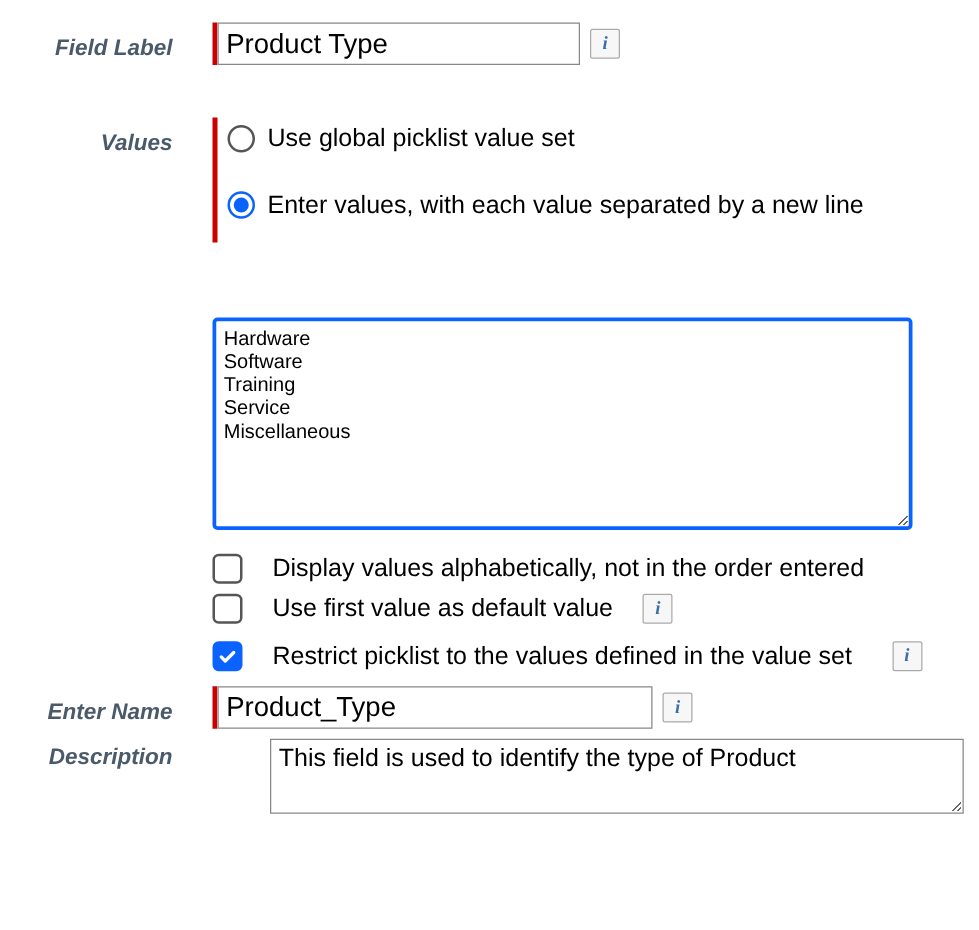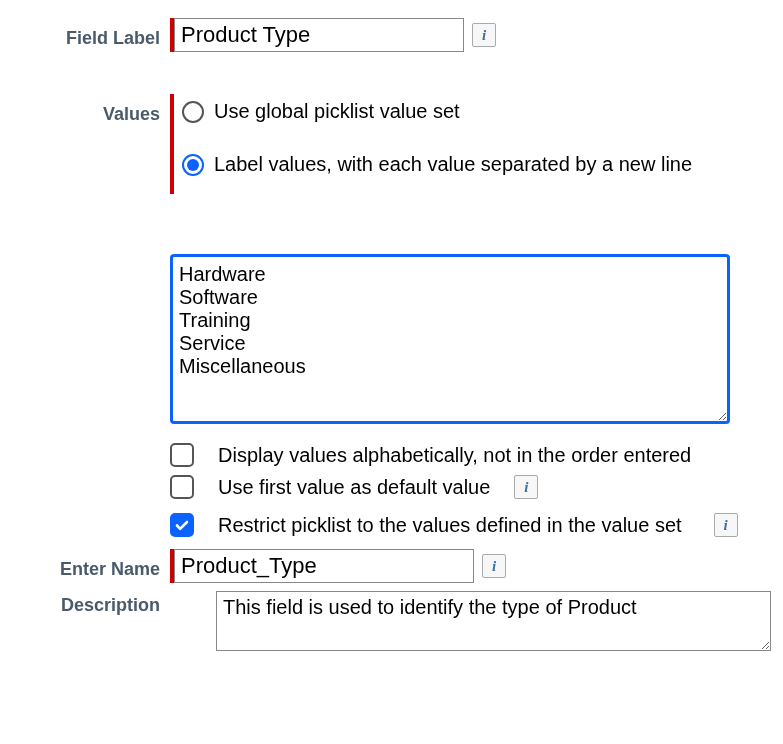--- a/index.html
+++ b/index.html
@@ -17,26 +17,27 @@
   }
   .row {
     display: flex;
     align-items: flex-start;
     margin-bottom: 8px;
   }
   .label-col {
     width: 150px;
     flex: 0 0 150px;
     text-align: right;
-    padding-right: 10px;
+    padding-right: 32px;
     padding-top: 10px;
     color: #4a5a6a;
     font-weight: 700;
     font-size: 18px;
     box-sizing: border-box;
+    font-style: italic;
   }
   .label-col.tight { padding-top: 4px; }
   .field-col {
     flex: 1 1 auto;
     min-width: 0;
   }
   .req-wrap {
     display: flex;
     align-items: stretch;
   }
@@ -48,21 +49,21 @@
   }
   .text-input {
     font-size: 22px;
     padding: 2px 6px;
     border: 1px solid #888;
     height: 34px;
     box-sizing: border-box;
     font-family: inherit;
   }
   .text-input.wide1 { width: 290px; }
-  .text-input.wide2 { width: 300px; }
+  .text-input.wide2 { width: 348px; }
   .info-btn {
     display: inline-flex;
     width: 24px;
     height: 24px;
     border: 1px solid #aaa;
     border-radius: 2px;
     align-items: center;
     justify-content: center;
     margin-left: 8px;
     background: #f7f7f7;
@@ -72,21 +73,21 @@
   .info-btn .i {
     font-family: Georgia, 'Times New Roman', serif;
     font-style: italic;
     font-weight: 700;
     color: #3a6fa6;
     font-size: 15px;
     line-height: 1;
   }
   .radio-row {
     display: flex;
-    align-items: flex-end;
+    align-items: flex-start;
     gap: 10px;
     padding: 6px 0 6px 8px;
   }
   .radio {
     width: 22px;
     height: 22px;
     border: 2px solid #555;
     border-radius: 50%;
     box-sizing: border-box;
     display: inline-flex;
@@ -110,21 +111,21 @@
   .radio-label, .cb-label {
     font-size: 20px;
     color: #000;
   }
   .values-textarea {
     margin-top: 60px;
     width: 560px;
     height: 170px;
     border: 3px solid #0b63ff;
     border-radius: 4px;
-    font-size: 20px;
+    font-size: 16px;
     padding: 6px 6px;
     font-family: inherit;
     resize: both;
     box-sizing: border-box;
     line-height: 1.15;
   }
   .cb-row {
     display: flex;
     align-items: center;
     gap: 24px;
@@ -186,21 +187,21 @@
     <div class="field-col">
       <div class="req-wrap values-block">
         <div class="req-bar"></div>
         <div style="flex:1;">
           <div class="radio-row">
             <span class="radio" id="radio-global"></span>
             <span class="radio-label">Use global picklist value set</span>
           </div>
           <div class="radio-row" style="margin-top:18px;">
             <span class="radio selected" id="radio-enter"></span>
-            <span class="radio-label">Label values, with each value separated by a new line</span>
+            <span class="radio-label">Enter values, with each value separated by a new line</span>
           </div>
         </div>
       </div>
 
       <textarea class="values-textarea" style="">Hardware
 Software
 Training
 Service
 Miscellaneous</textarea>
 

